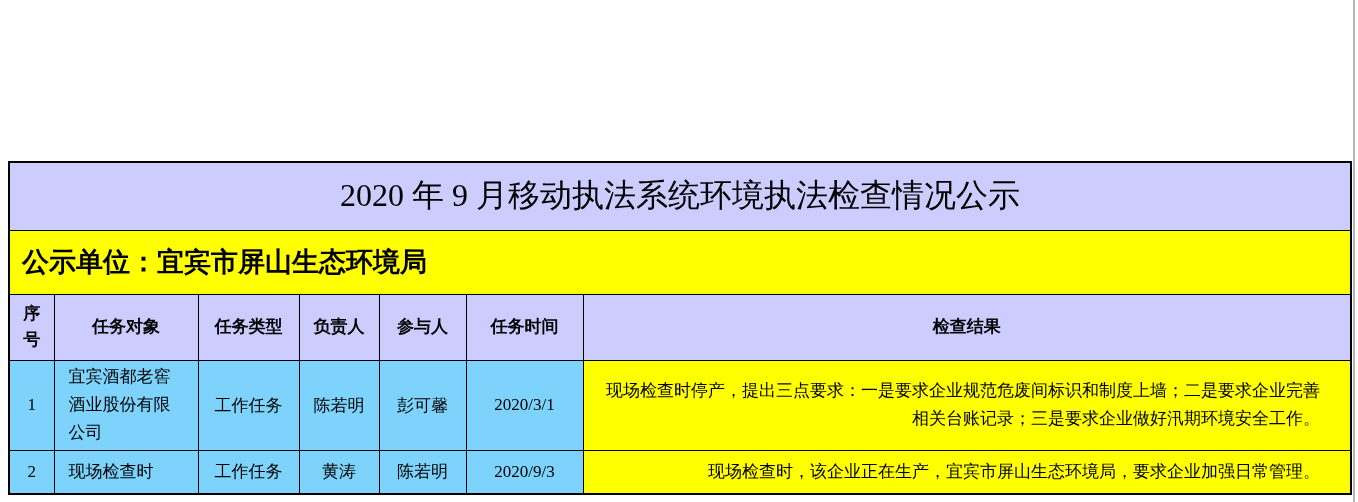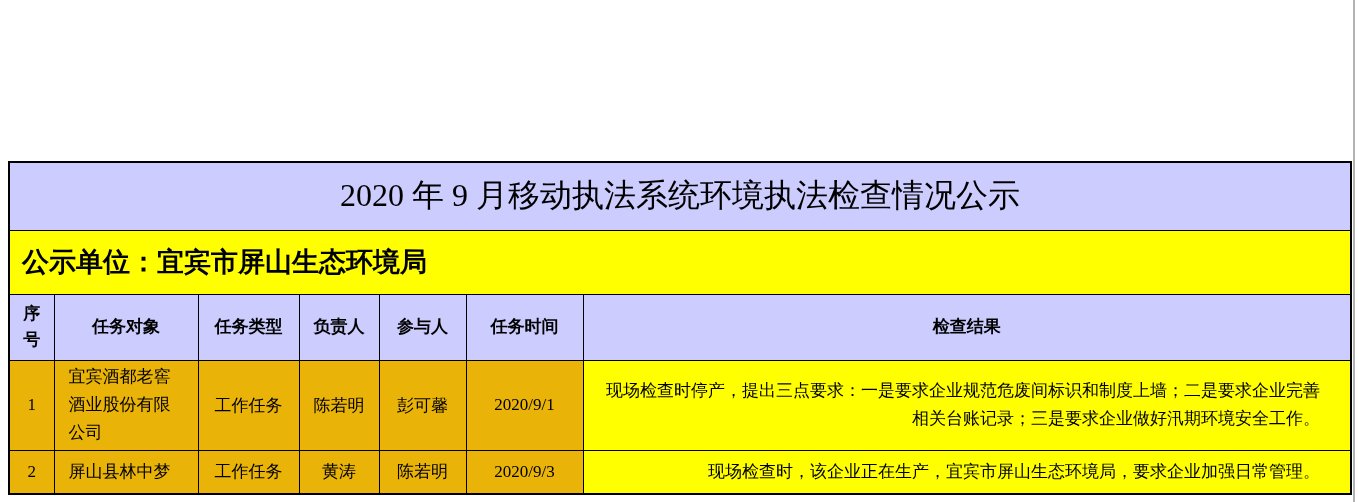--- a/index.html
+++ b/index.html
@@ -47,21 +47,21 @@
   tr.header-row th {
     height: 66px;
     background: var(--lavender, #ccccff);
     text-align: center; vertical-align: middle;
     font-size: 17px; font-weight: bold;
     line-height: 1.55;
   }
   tr.header-row th.seq-col { padding: 0 11px; }
 
   tr.data-row td {
-    background: #eab308;
+    background: #7dd3fc;
     vertical-align: middle;
     font-size: 17px;
     text-align: center;
   }
   tr.data-row.row-1 td { height: 90px; }
   tr.data-row.row-2 td { height: 44px; }
   tr.data-row td.target-cell {
     text-align: left; padding: 0 14px;
     line-height: 1.65;
   }
@@ -113,27 +113,27 @@
       <th>任务时间</th>
       <th>检查结果</th>
     </tr>
 
     <tr class="data-row row-1">
       <td>1</td>
       <td class="target-cell">宜宾酒都老窖酒业股份有限公司</td>
       <td>工作任务</td>
       <td>陈若明</td>
       <td>彭可馨</td>
-      <td>2020/9/1</td>
+      <td>2020/3/1</td>
       <td class="result-cell">现场检查时停产，提出三点要求：一是要求企业规范危废间标识和制度上墙；二是要求企业完善相关台账记录；三是要求企业做好汛期环境安全工作。</td>
     </tr>
 
     <tr class="data-row row-2">
       <td>2</td>
-      <td class="target-cell">屏山县林中梦</td>
+      <td class="target-cell">现场检查时</td>
       <td>工作任务</td>
       <td>黄涛</td>
       <td>陈若明</td>
       <td>2020/9/3</td>
       <td class="result-cell">现场检查时，该企业正在生产，宜宾市屏山生态环境局，要求企业加强日常管理。</td>
     </tr>
   </tbody>
     </table>
 
   <div class="edge-line"></div>

